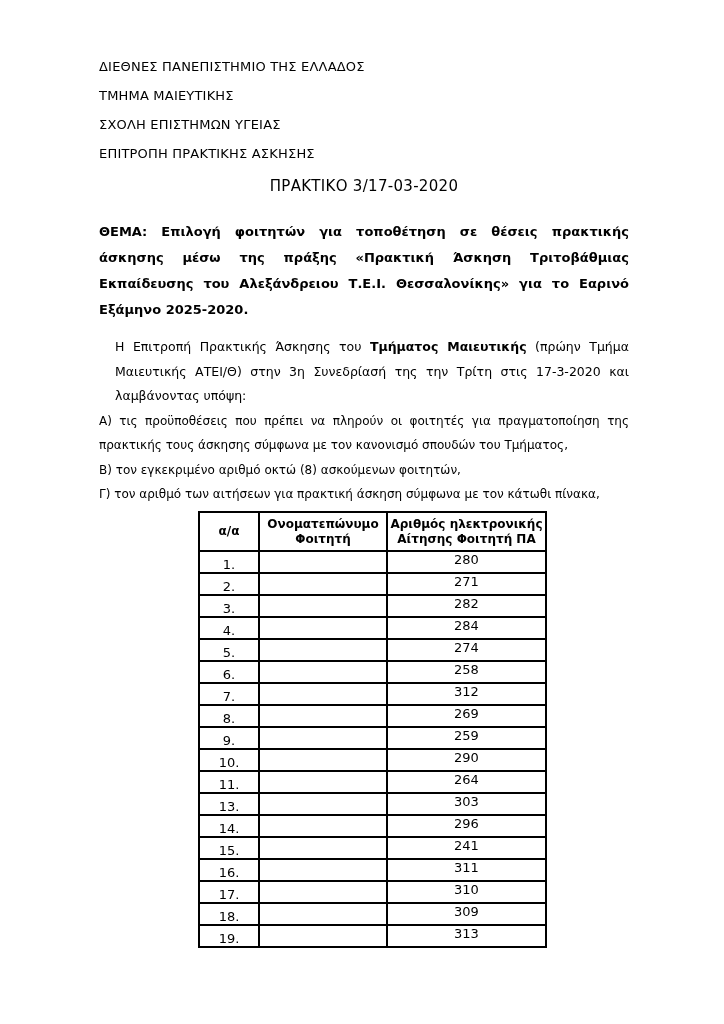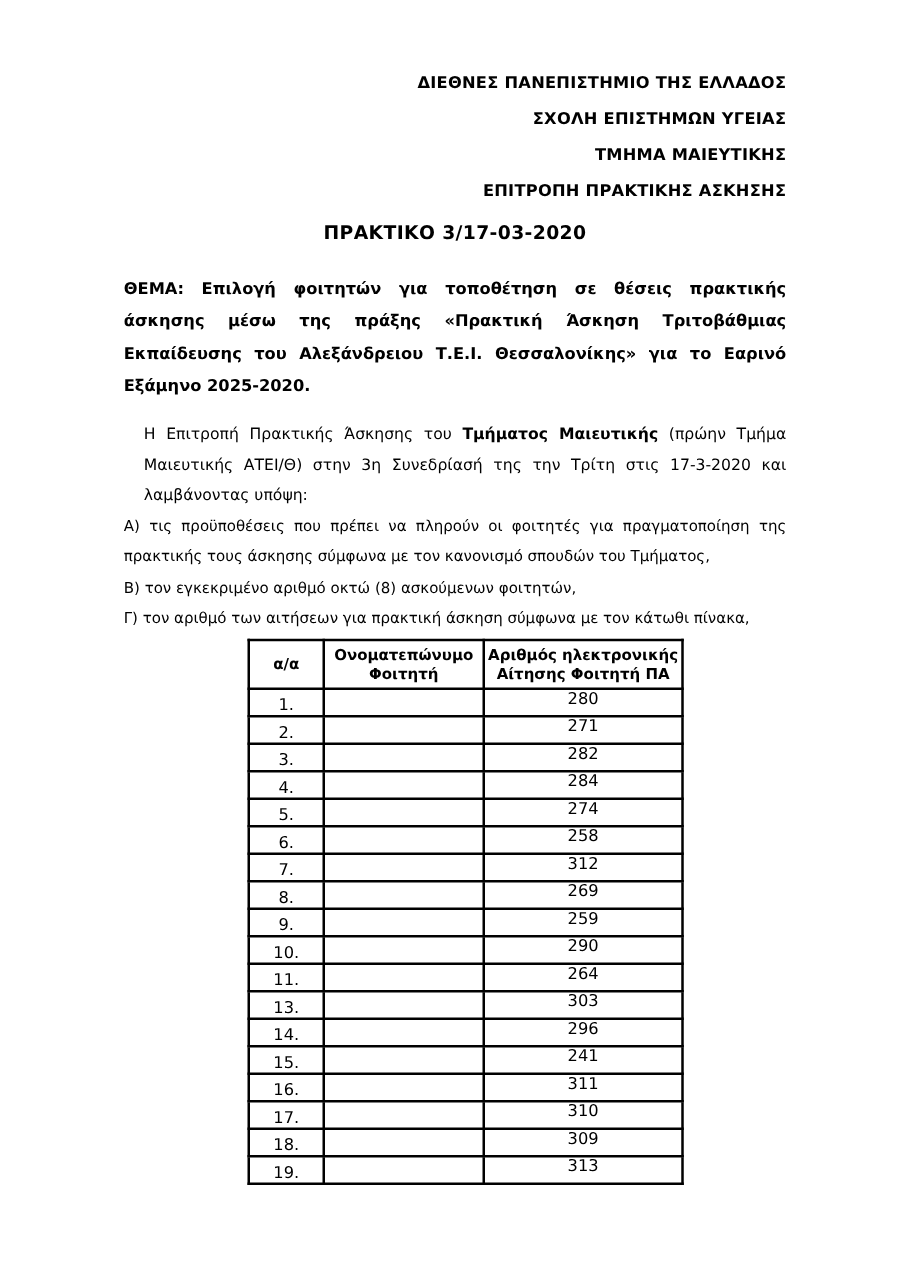--- a/index.html
+++ b/index.html
@@ -14,30 +14,29 @@
   }
   .content {
     position: absolute;
     left: 99px;
     top: 52px;
     width: 530px;
   }
   .letterhead p {
     margin: 0;
     font-size: 13px;
-    font-weight: bold;
+    font-weight: normal;
     line-height: 29px;
     letter-spacing: 0.2px;
     white-space: nowrap;
-    text-align: right;
   }
   .doc-title {
     margin: 4px 0 0 0;
     font-size: 15px;
-    font-weight: bold;
+    font-weight: normal;
     line-height: 29px;
     text-align: center;
     letter-spacing: 0.3px;
   }
   .subject {
     margin: 18px 0 0 0;
     font-size: 13px;
     font-weight: bold;
     line-height: 26px;
     text-align: justify;
@@ -82,22 +81,22 @@
   td.col-number { vertical-align: top; padding-top: 1px; }
 </style>
 </head>
 <body>
 
 <div class="page">
   <div class="content">
 
     <div class="letterhead">
       <p>ΔΙΕΘΝΕΣ ΠΑΝΕΠΙΣΤΗΜΙΟ ΤΗΣ ΕΛΛΑΔΟΣ</p>
+      <p>ΤΜΗΜΑ ΜΑΙΕΥΤΙΚΗΣ</p>
       <p>ΣΧΟΛΗ ΕΠΙΣΤΗΜΩΝ ΥΓΕΙΑΣ</p>
-      <p>ΤΜΗΜΑ ΜΑΙΕΥΤΙΚΗΣ</p>
       <p>ΕΠΙΤΡΟΠΗ ΠΡΑΚΤΙΚΗΣ ΑΣΚΗΣΗΣ</p>
     </div>
 
     <p class="doc-title">ΠΡΑΚΤΙΚΟ 3/17-03-2020</p>
 
     <p class="subject">ΘΕΜΑ: Επιλογή φοιτητών για τοποθέτηση σε θέσεις πρακτικής άσκησης μέσω της πράξης «Πρακτική Άσκηση Τριτοβάθμιας Εκπαίδευσης του Αλεξάνδρειου Τ.Ε.Ι. Θεσσαλονίκης» για το Εαρινό Εξάμηνο 2025-2020.</p>
 
     <p class="intro"><span>Η Επιτροπή Πρακτικής Άσκησης του </span><span class="inline-bold">Τμήματος Μαιευτικής</span><span> (πρώην Τμήμα Μαιευτικής ΑΤΕΙ/Θ) στην 3η Συνεδρίασή της την Τρίτη στις 17-3-2020 και λαμβάνοντας υπόψη:</span></p>
 
     <p class="item">Α) τις προϋποθέσεις που πρέπει να πληρούν οι φοιτητές για πραγματοποίηση της πρακτικής τους άσκησης σύμφωνα με τον κανονισμό σπουδών του Τμήματος,</p>

